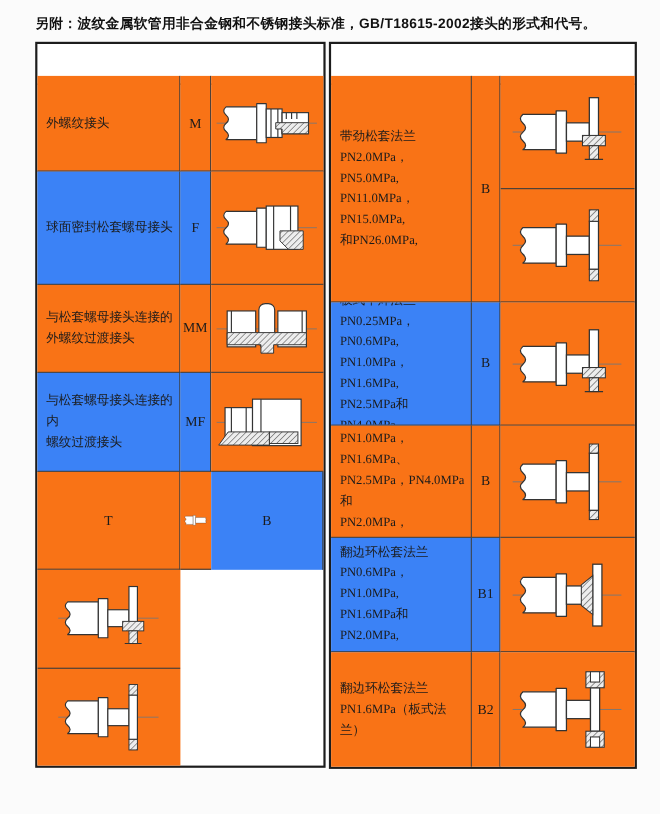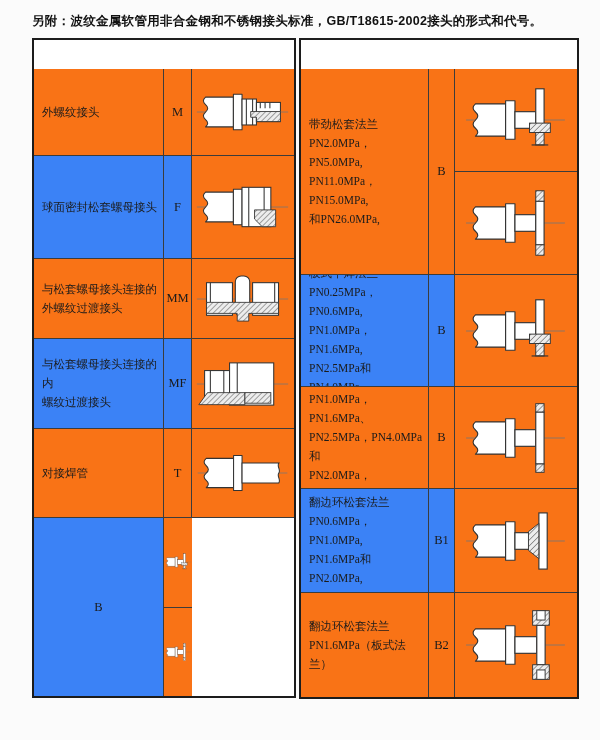--- a/index.html
+++ b/index.html
@@ -214,21 +214,20 @@
 
     <div class="cell t hl">与松套螺母接头连接的内
 螺纹过渡接头</div>
     <div class="cell c hl">MF</div>
     <div class="cell d lastcol">
       <svg class="dg" width="96" height="74" viewBox="0 0 100 70">
           <use href="#d-mf"></use>
         </svg>
     </div>
 
-    <div class="cell t">对接焊管</div>
     <div class="cell c">T</div>
     <div class="cell d lastcol">
       <svg class="dg" width="96" height="66" viewBox="0 0 100 70">
           <use href="#d-t"></use>
         </svg>
     </div>
 
     <div class="cell c hl lastrow">B</div>
     <div class="cell d lastcol lastrow split">
       <div class="half first">

